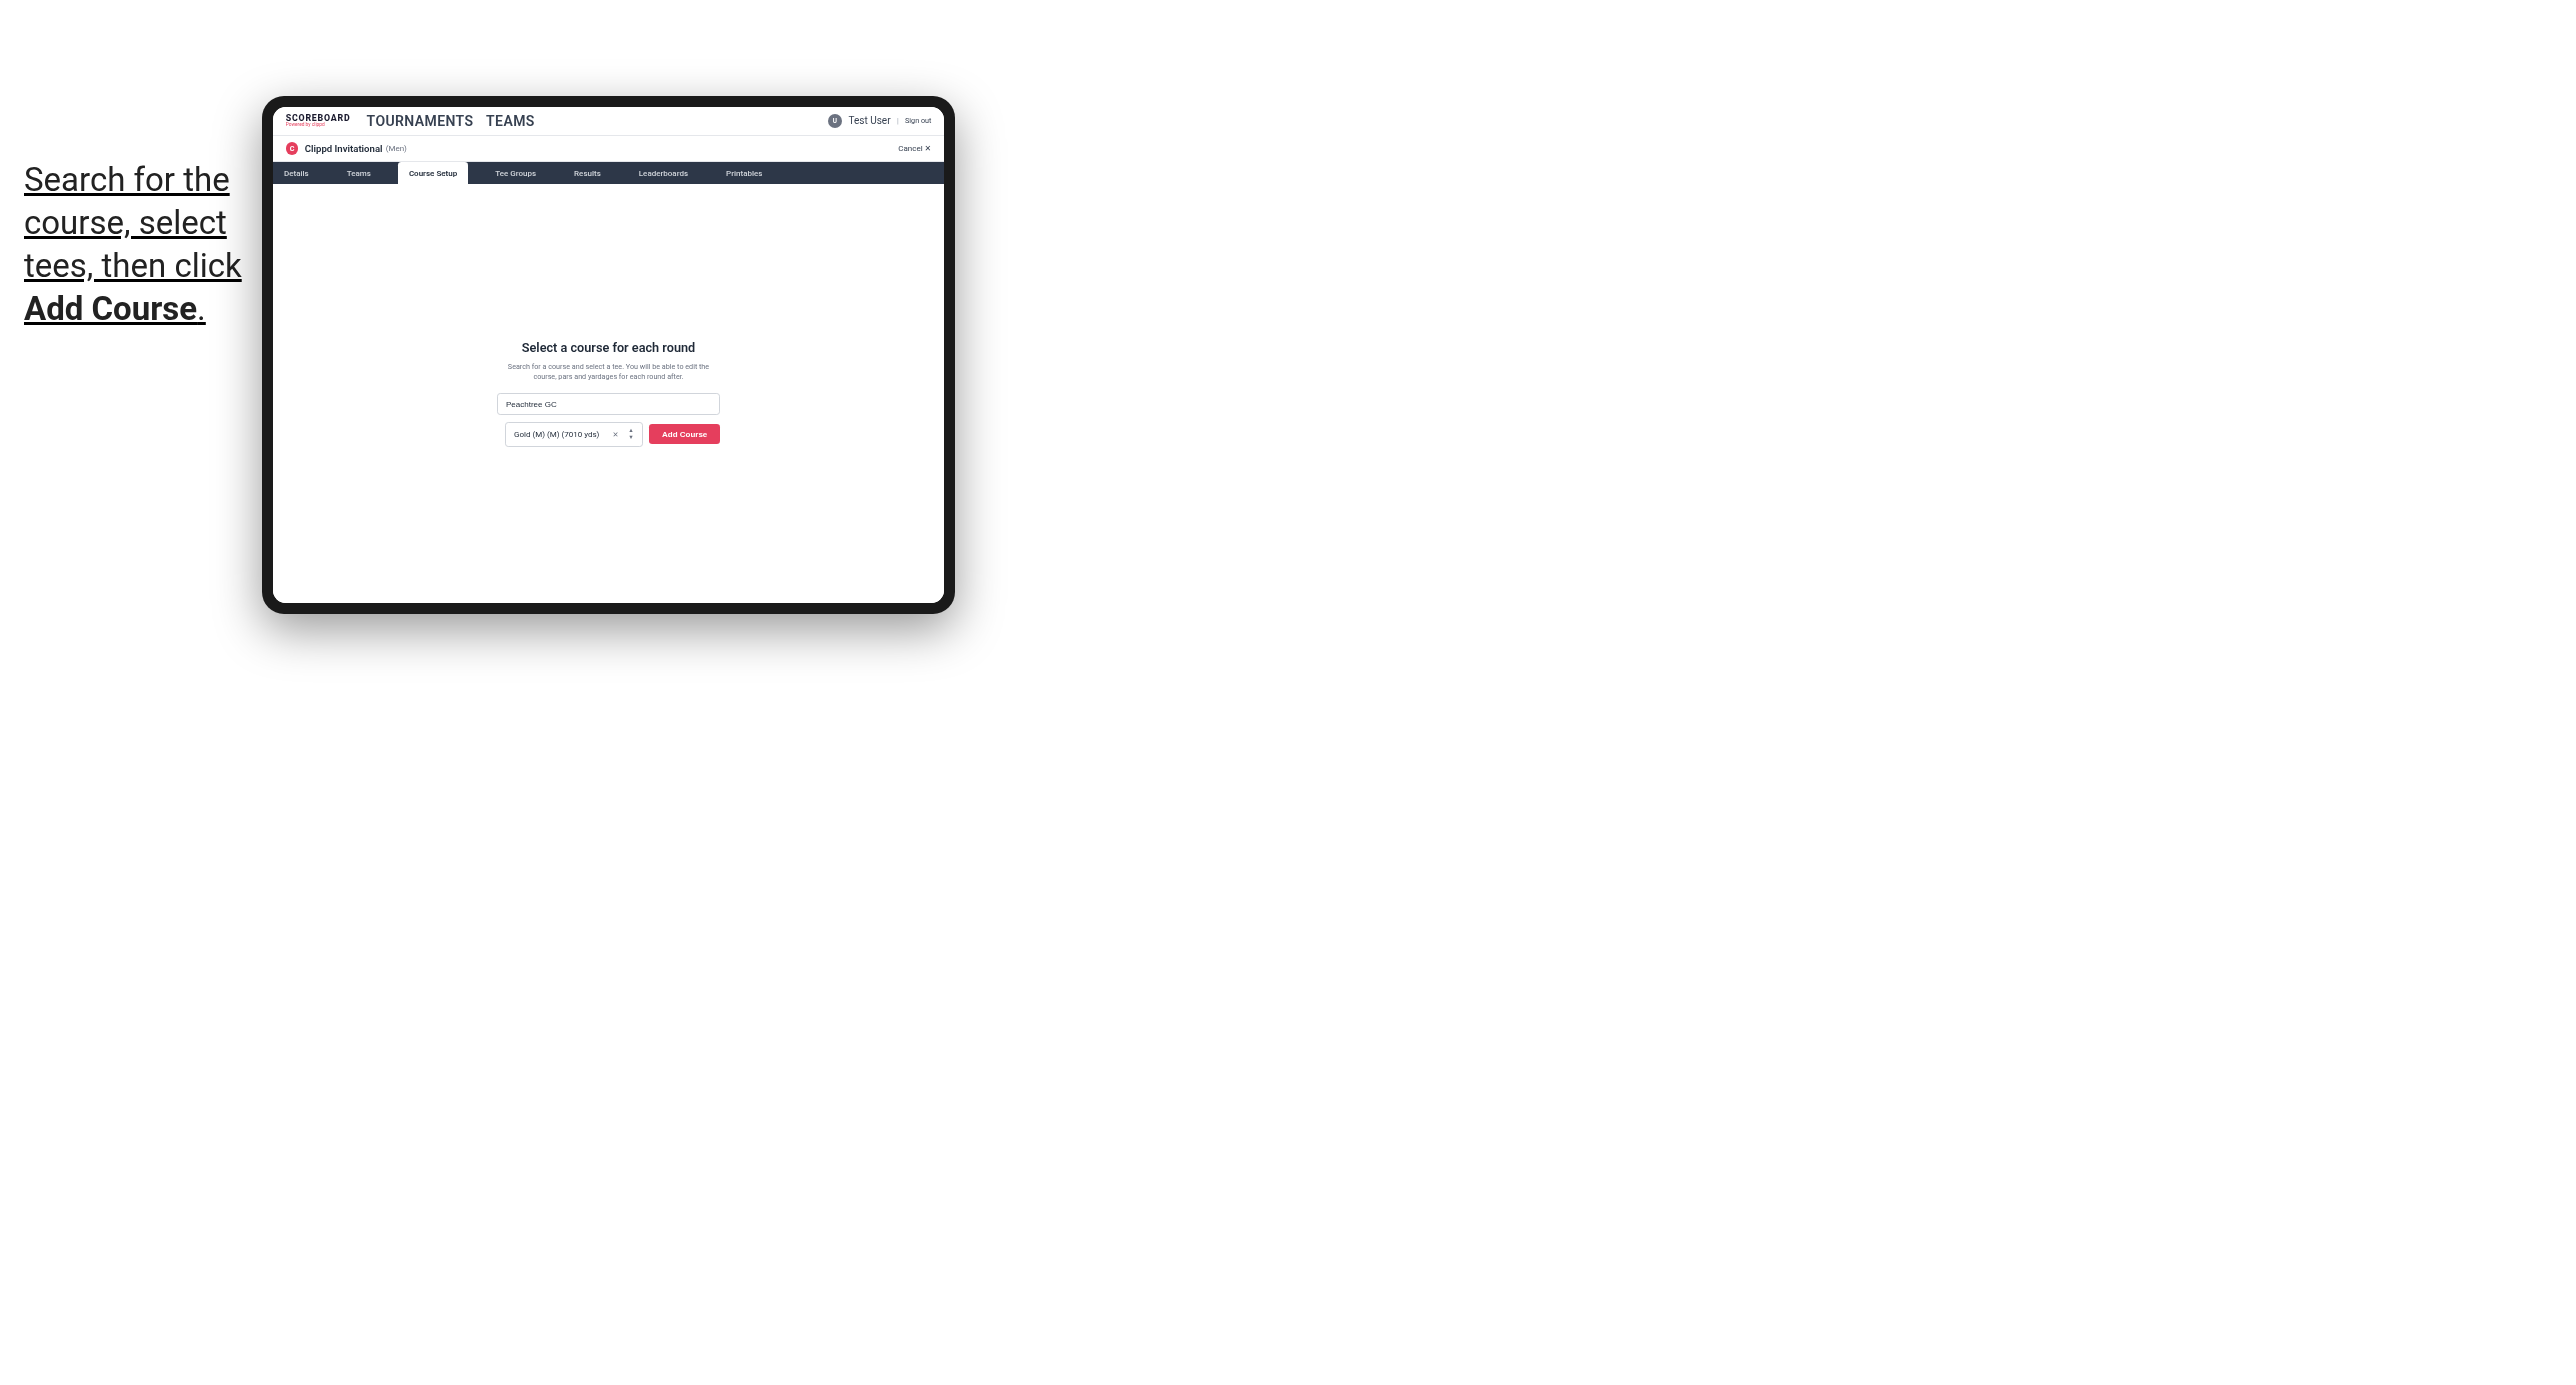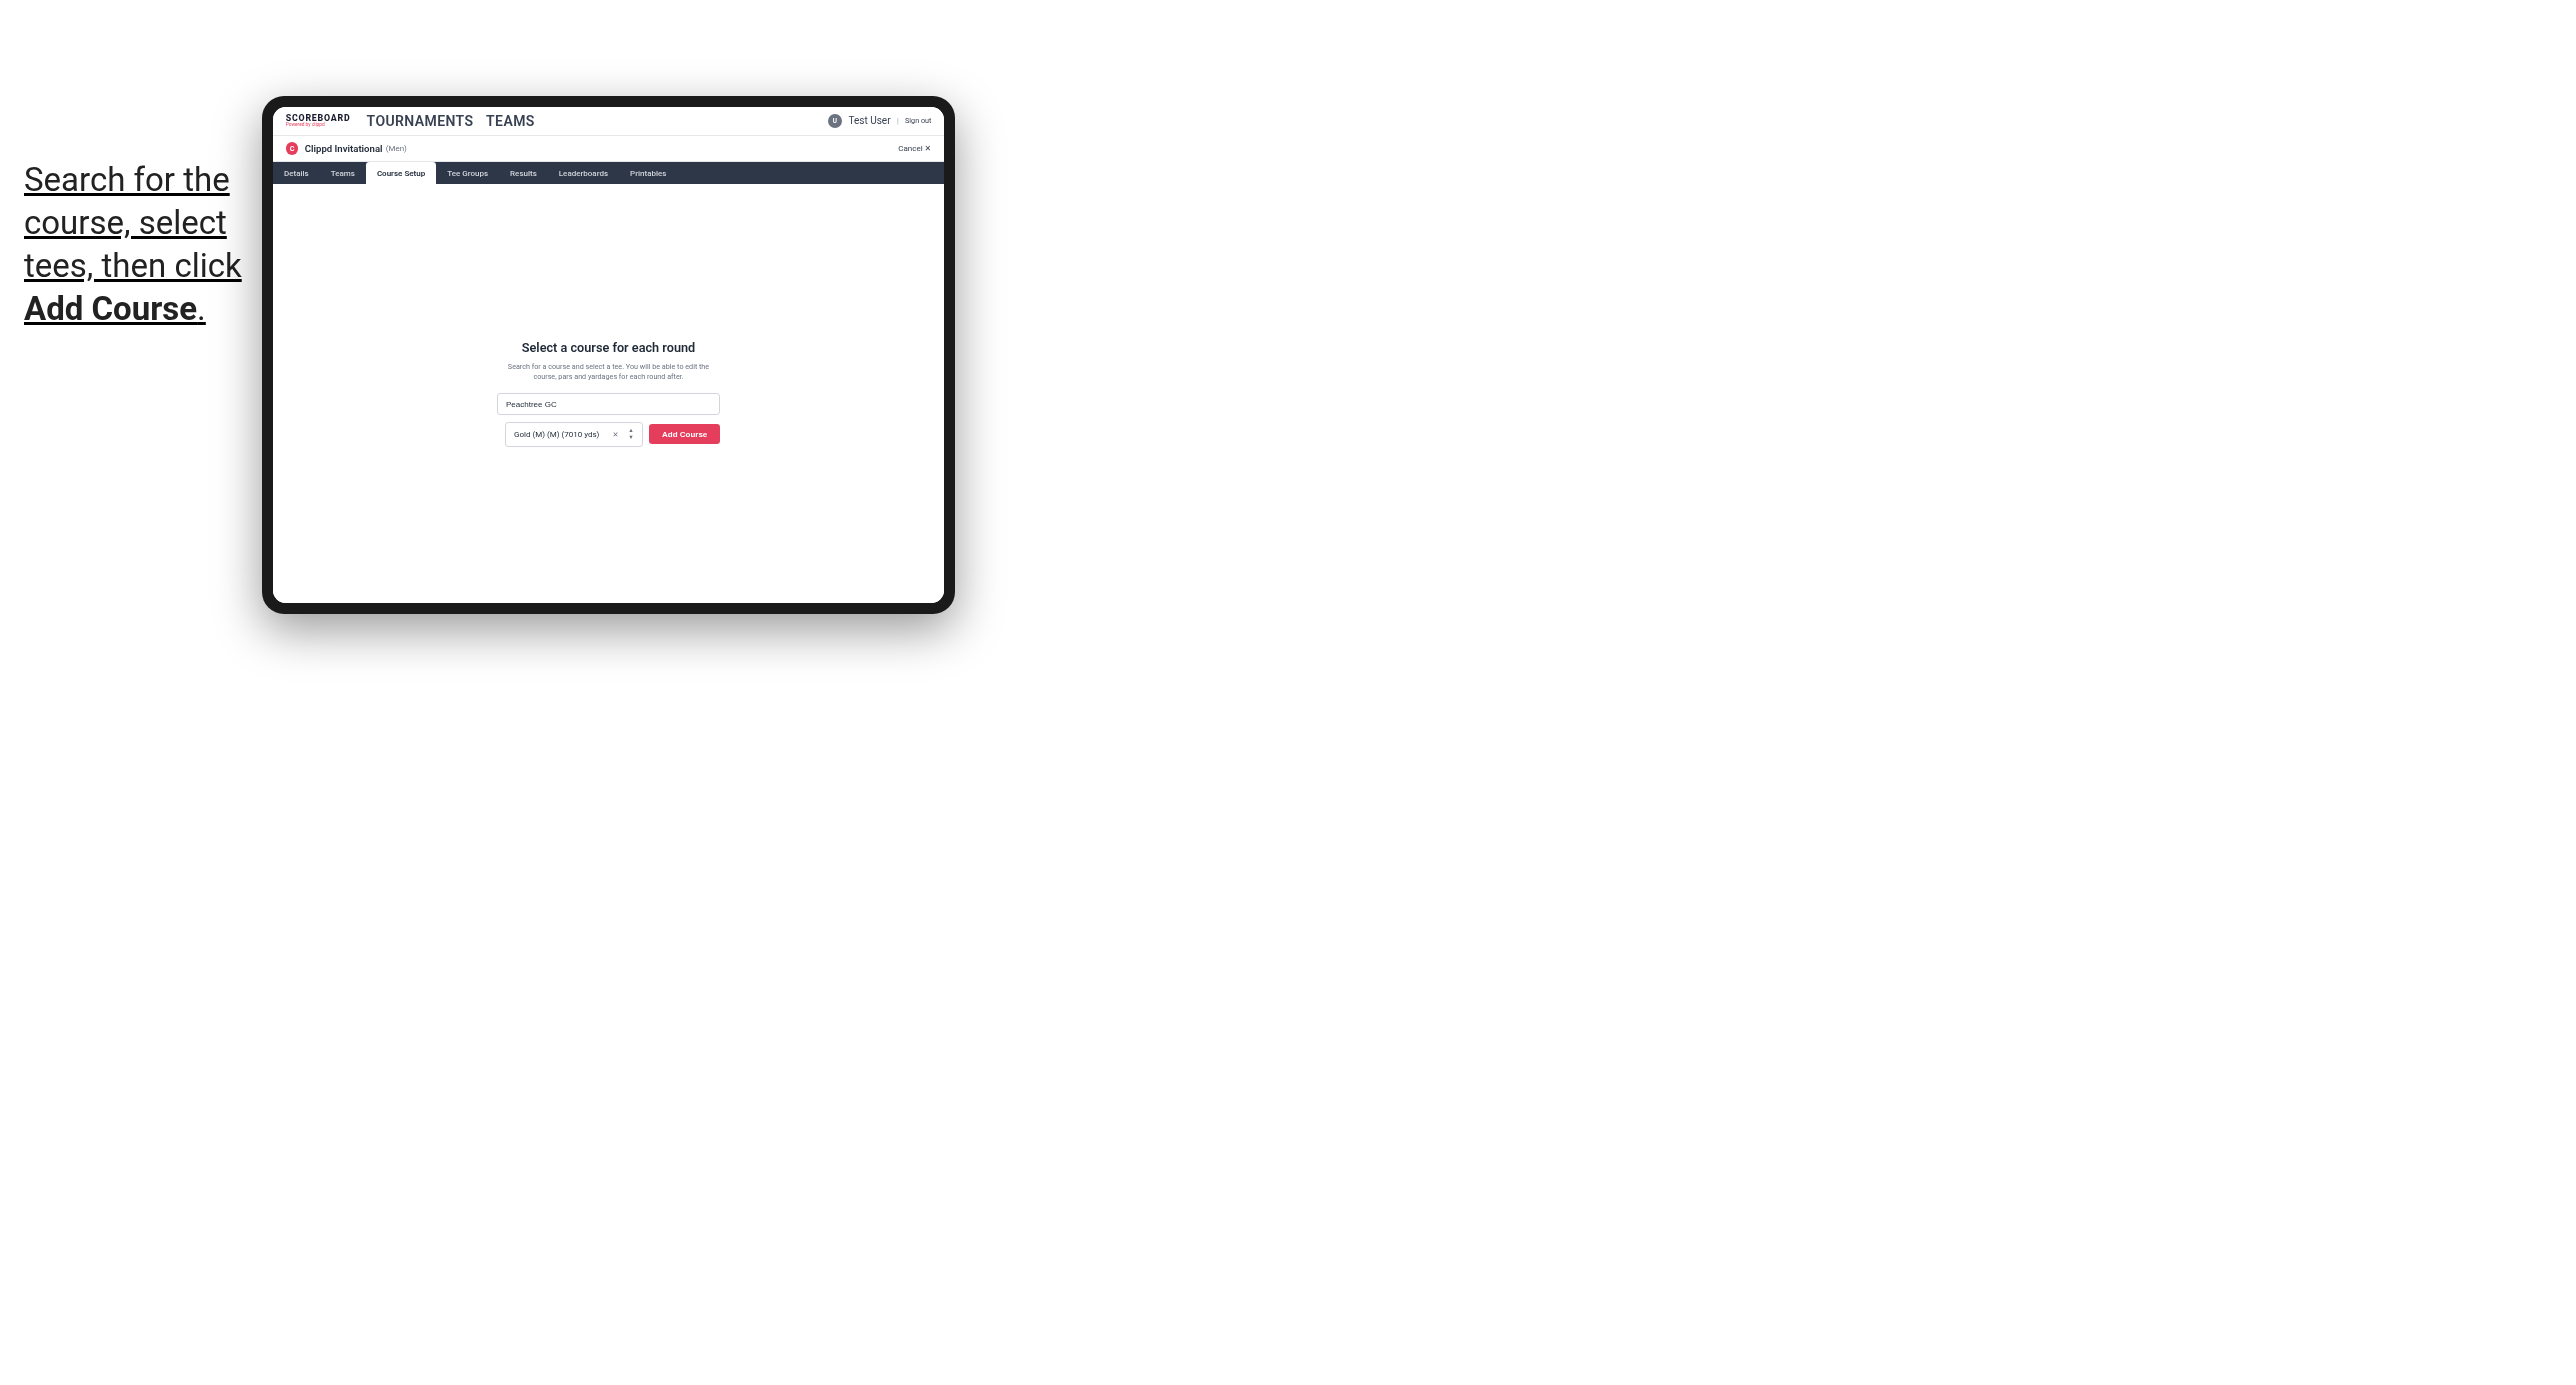--- a/index.html
+++ b/index.html
@@ -160,20 +160,21 @@
       font-size: 8px;
       color: #374151;
       cursor: pointer;
     }
 
     
     .tab-bar {
       display: flex;
       background: #2d3748;
       flex-shrink: 0;
+      gap: 16px;
     }
     .tab-item {
       padding: 6.4px 11px;
       font-size: 8px;
       color: #d1d5db;
       cursor: pointer;
       font-weight: 500;
     }
     .tab-item.active {
       background: #fff;

